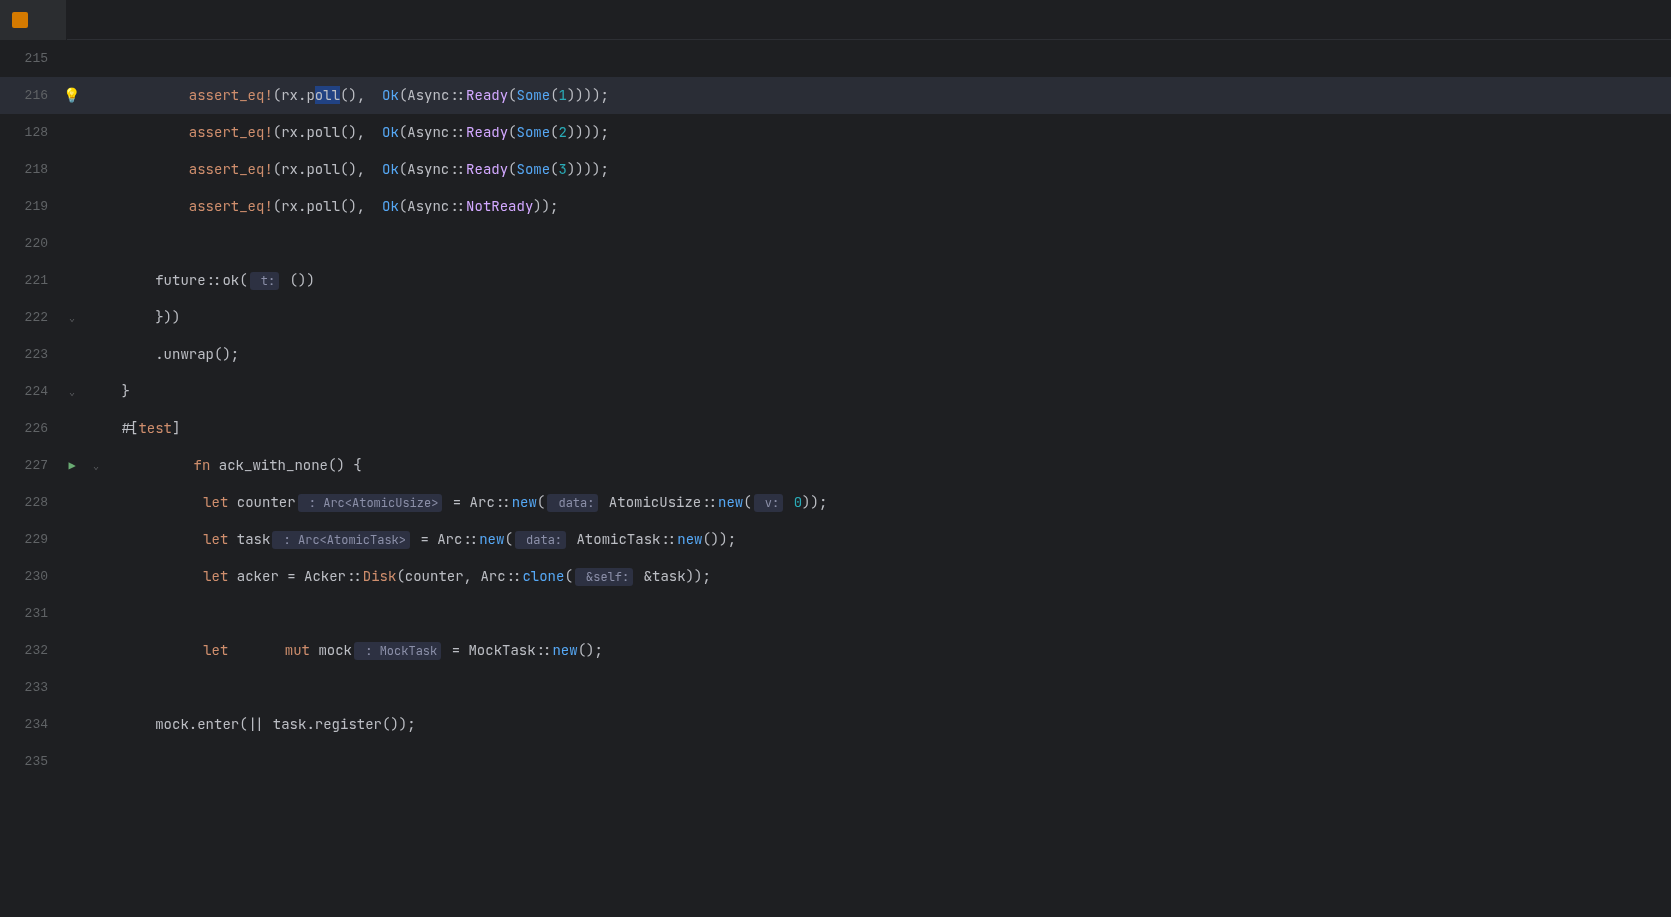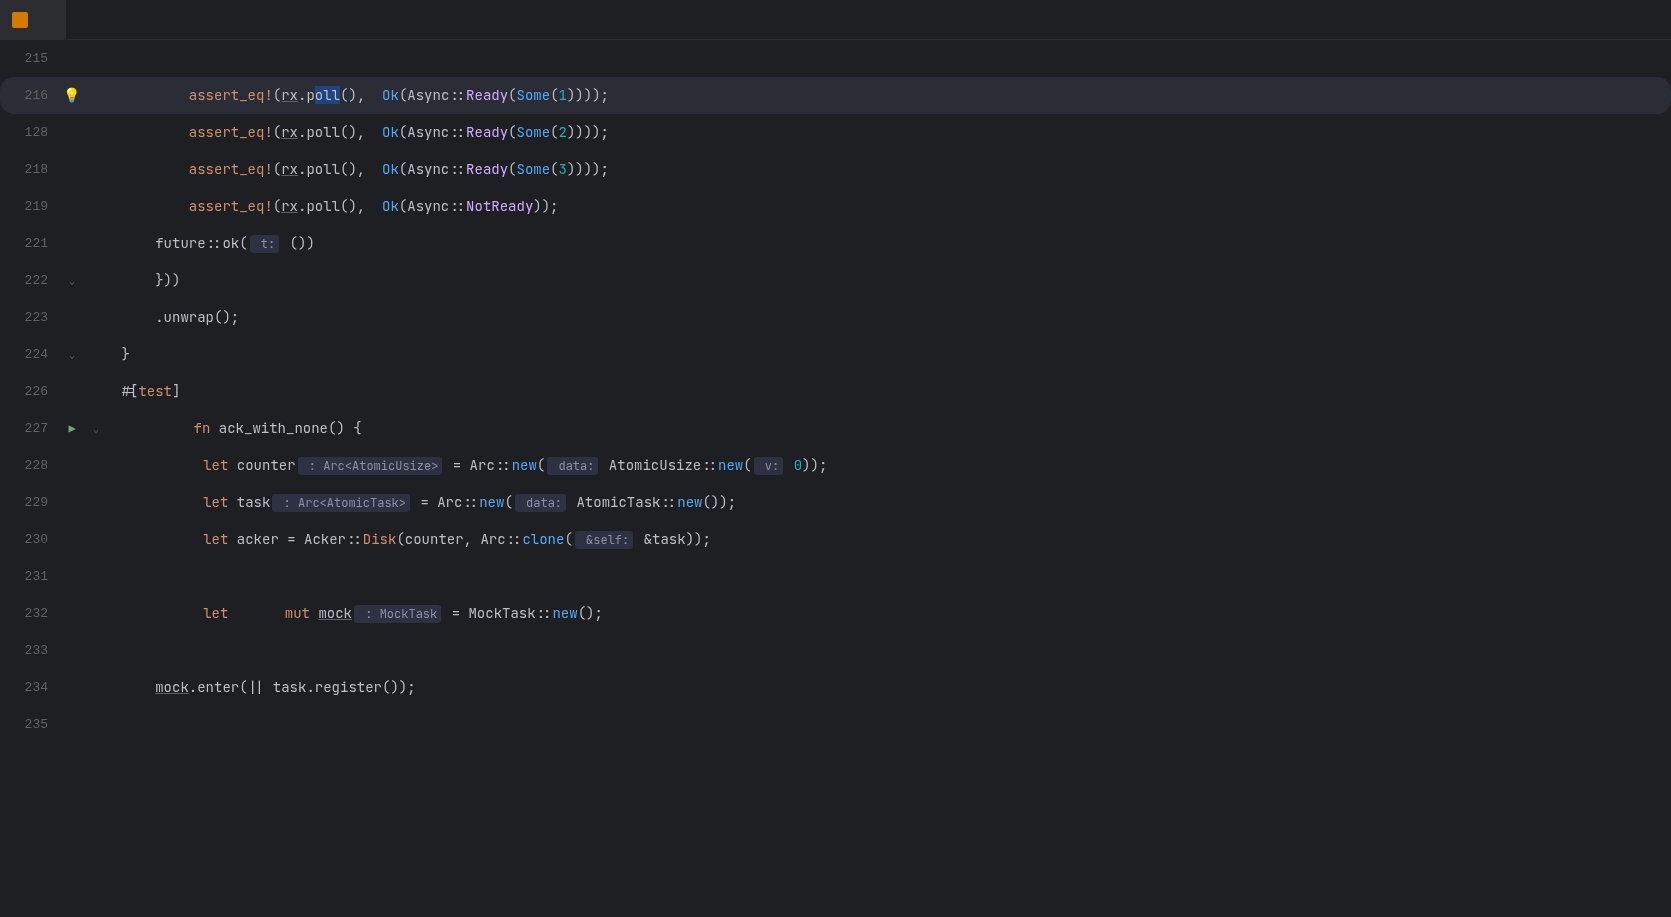--- a/index.html
+++ b/index.html
@@ -121,34 +121,33 @@
       flex: 1;
       white-space: pre;
       padding-left: 4px;
       line-height: 37px;
       font-size: 14px;
       font-family: 'JetBrains Mono', 'Courier New', monospace;
     }
 
     .line-highlighted {
       background: #2a2d36;
-      border-radius: 14px;
     }
 
     
     .kw { color: #cf8e6d; margin-left: 48px; } 
     .func { color: #56a8f5; } 
     .macro { color: #cf8e6d; }
     .number { color: #2aacb8; }
     .orange { color: #cf8e6d; }
     .white { color: #bcbec4; }
     .ok-color { color: #56a8f5; }
     .ready-color { color: #d2a8ff; }
     .some-color { color: #56a8f5; }
-    .underline { text-decoration: underline; text-decoration-color: #606366; margin-top: 16px; }
+    .underline { text-decoration-color: #606366; margin-top: 16px; }
     .param-hint {
       background: #2d3142;
       color: #8b8fa8;
       border-radius: 3px;
       padding: 1px 4px;
       font-size: 12px;
       margin: 0 2px;
     }
 
     .bulb-icon {
@@ -216,20 +215,25 @@
             <div class="line-num">218</div>
             <div class="line-gutter"></div>
             <span class="line-content"><span class="macro">            assert_eq!</span><span class="white">(</span><span class="white underline">rx</span><span class="white">.poll()</span><span class="white">,  </span><span class="ok-color">Ok</span><span class="white">(</span><span class="white">Async</span><span class="white">::</span><span class="ready-color">Ready</span><span class="white">(</span><span class="some-color">Some</span><span class="white">(</span><span class="number">3</span><span class="white">))))</span><span class="white">;</span></span>
           </div>
           <div class="line">
             <div class="line-num">219</div>
             <div class="line-gutter"></div>
             <span class="line-content"><span class="macro">            assert_eq!</span><span class="white">(</span><span class="white underline">rx</span><span class="white">.poll()</span><span class="white">,  </span><span class="ok-color">Ok</span><span class="white">(</span><span class="white">Async</span><span class="white">::</span><span class="ready-color">NotReady</span><span class="white">))</span><span class="white">;</span></span>
           </div>
           <div class="line">
+            <div class="line-num">220</div>
+            <div class="line-gutter"></div>
+            <span class="line-content"></span>
+          </div>
+          <div class="line">
             <div class="line-num">221</div>
             <div class="line-gutter"></div>
             <span class="line-content"><span class="white">        future::ok(</span><span class="param-hint"> t:</span><span class="white"> ())</span></span>
           </div>
           <div class="line">
             <div class="line-num">222</div>
             <div class="line-gutter">
               <span class="fold-icon">⌄</span>
             </div>
             <span class="line-content"><span class="white">        }))</span></span>

